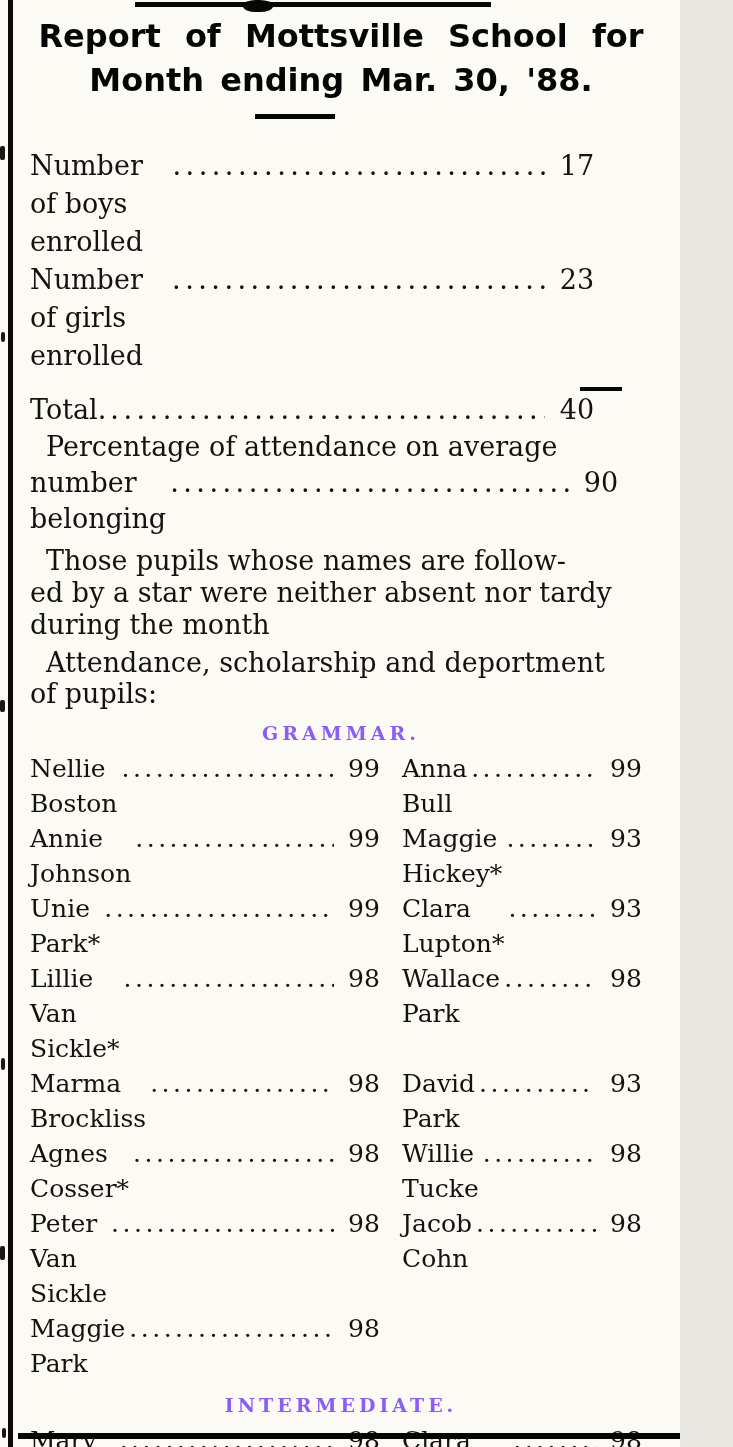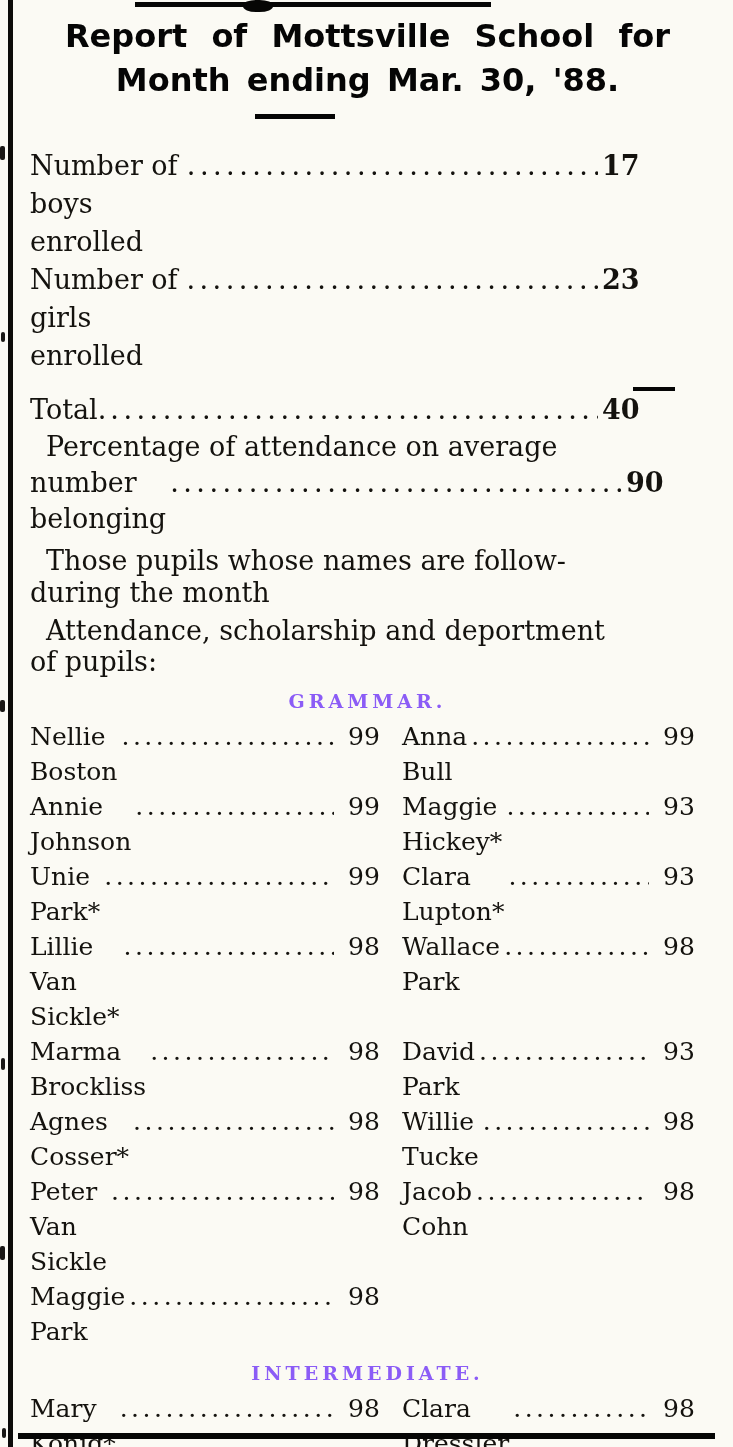--- a/index.html
+++ b/index.html
@@ -1,18 +1,18 @@
 <!DOCTYPE html>
 <html><head>
 <meta charset="utf-8">
 <style>
   html,body{margin:0;padding:0;background:#e9e7e1;}
   .sheet{
     position:relative;
-    width:733px;height:1447px;
+    width:680px;height:1447px;
     background:#fbfaf4;
     color:#14120e;
     font-family:"DejaVu Serif", serif;
     overflow:hidden;
   }
   .content{padding:14px 28px 0 30px;position:relative;}
 
   
   .rule-left{position:absolute;left:8px;top:0;width:5px;height:1447px;background:#0c0b09;}
   .rule-top{position:absolute;left:135px;top:2px;width:356px;height:5px;background:#060605;}
@@ -28,21 +28,21 @@
 
   
   .title{font-family:"DejaVu Sans", sans-serif;font-weight:bold;color:#050505;text-align:center;font-size:32px;line-height:44px;}
   .title .l1{word-spacing:13px;white-space:nowrap;}
   .title .l2{word-spacing:5px;}
   .title-rule{width:80px;height:5px;background:#050505;margin:12px 0 0 225px;}
 
   
   .summary{margin-top:28px;font-size:27px;}
   .sum-row{display:flex;align-items:baseline;line-height:38px;}
-  .sum-row .val{flex:none;width:56px;text-align:left;padding-right:47px;box-sizing:content-box;font-weight:bold;}
+  .sum-row .val{flex:none;width:56px;text-align:center;padding-right:47px;box-sizing:content-box;}
   .total-rule{height:4px;width:42px;background:#050505;margin:12px 30px 0 auto;}
   .pct .val{padding-right:23px;}
   .indent{padding-left:16px;}
 
   .dotted{flex:1 1 auto;overflow:hidden;white-space:nowrap;margin:0 4px;}
   .dotted::after{content:"......................................................................";letter-spacing:4.5px;}
 
   .note{font-size:27px;line-height:32px;margin-top:8px;}
   .intro{font-size:27px;line-height:31px;margin-top:6px;}
 
@@ -100,20 +100,21 @@
       </div>
       <div class="sum-row pct" style="line-height:36px;">
         <span>number belonging</span>
         <span class="dotted"></span>
         <span class="val">90</span>
       </div>
     </div>
 
     <div class="note">
       <div class="indent">Those pupils whose names are follow-</div>
+      <div>ed by a star were neither absent nor tardy</div>
       <div>during the month</div>
     </div>
 
     <div class="intro">
       <div class="indent">Attendance, scholarship and deportment</div>
       <div>of pupils:</div>
     </div>
 
     <div id="sections">
         <section>

